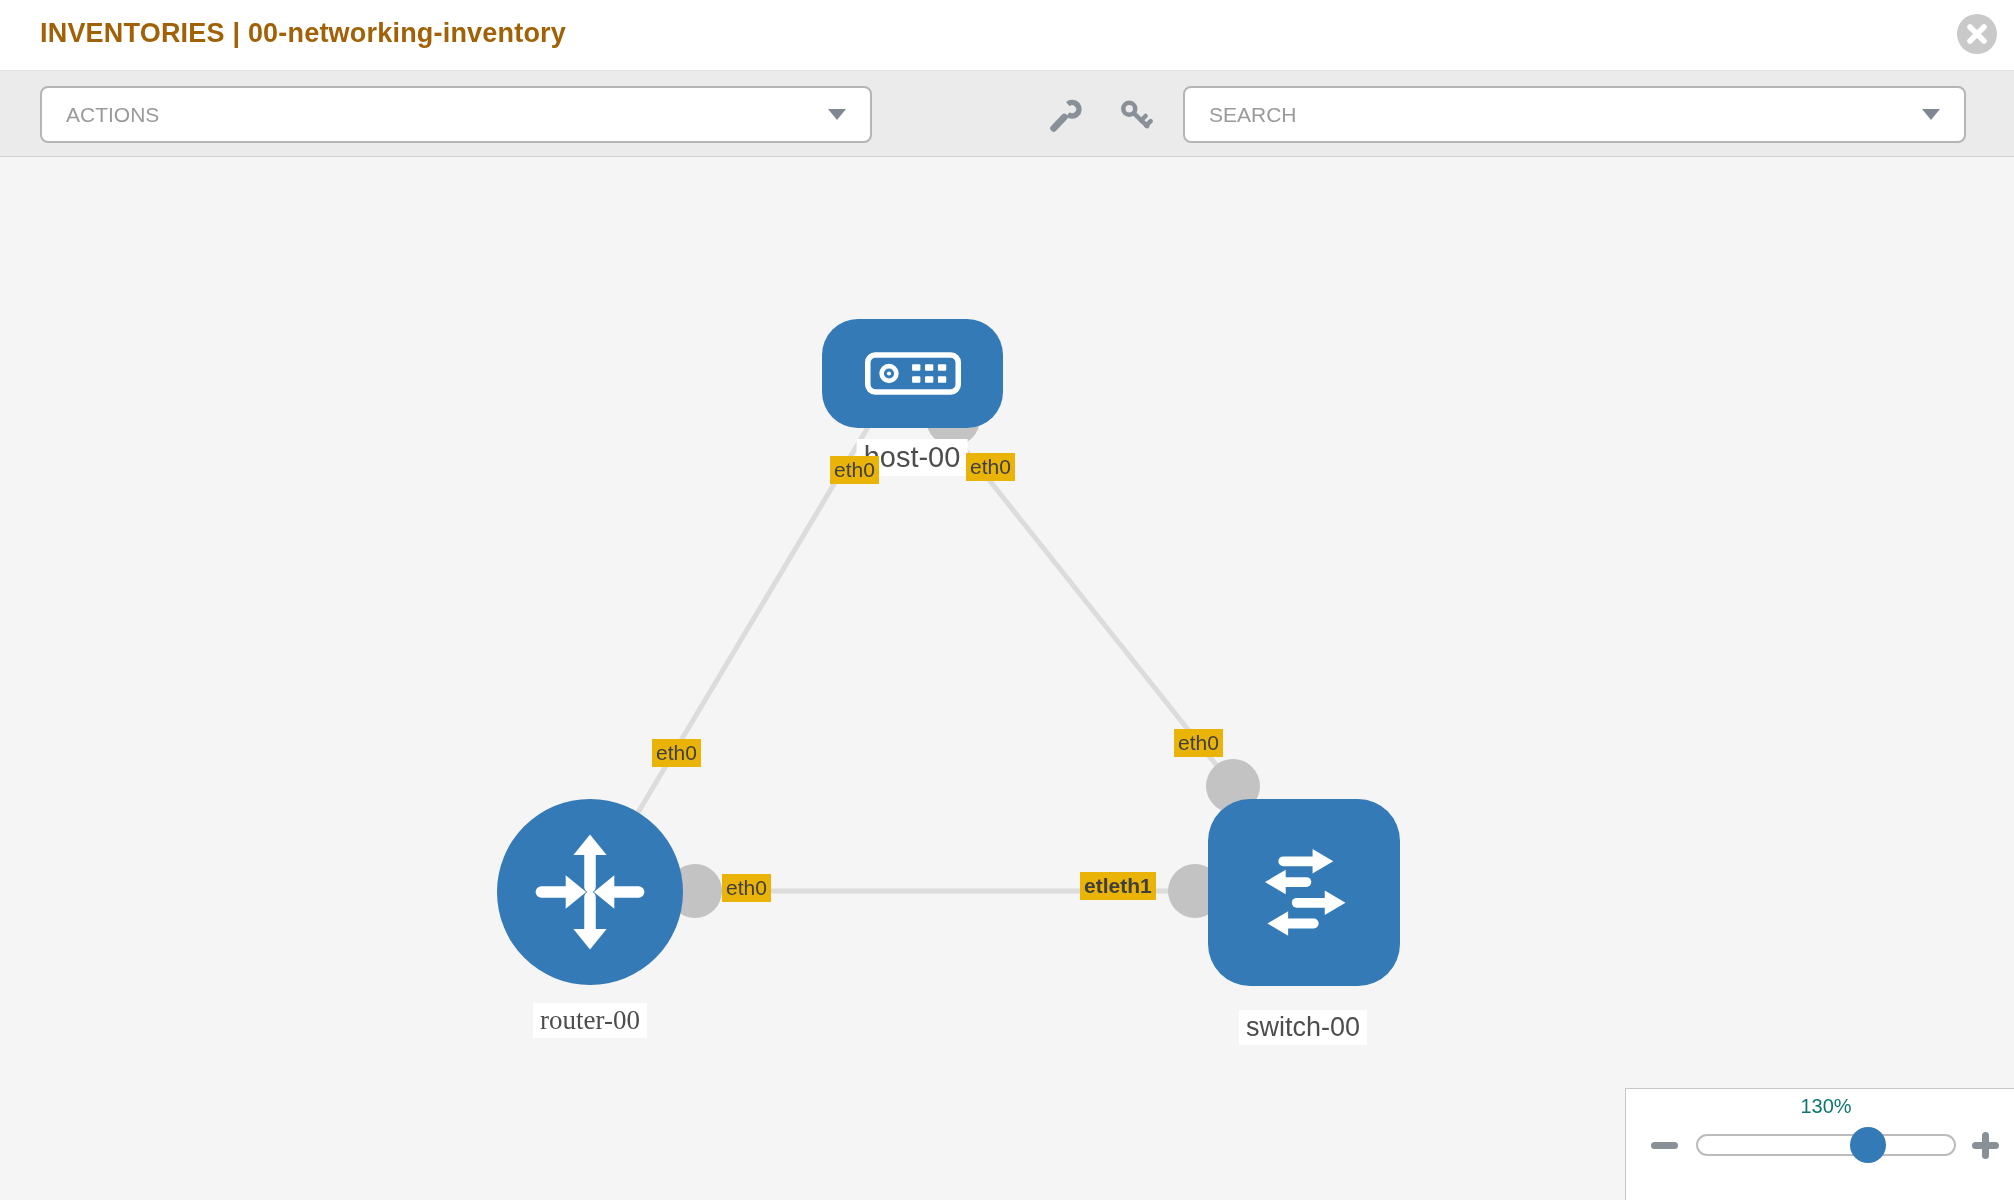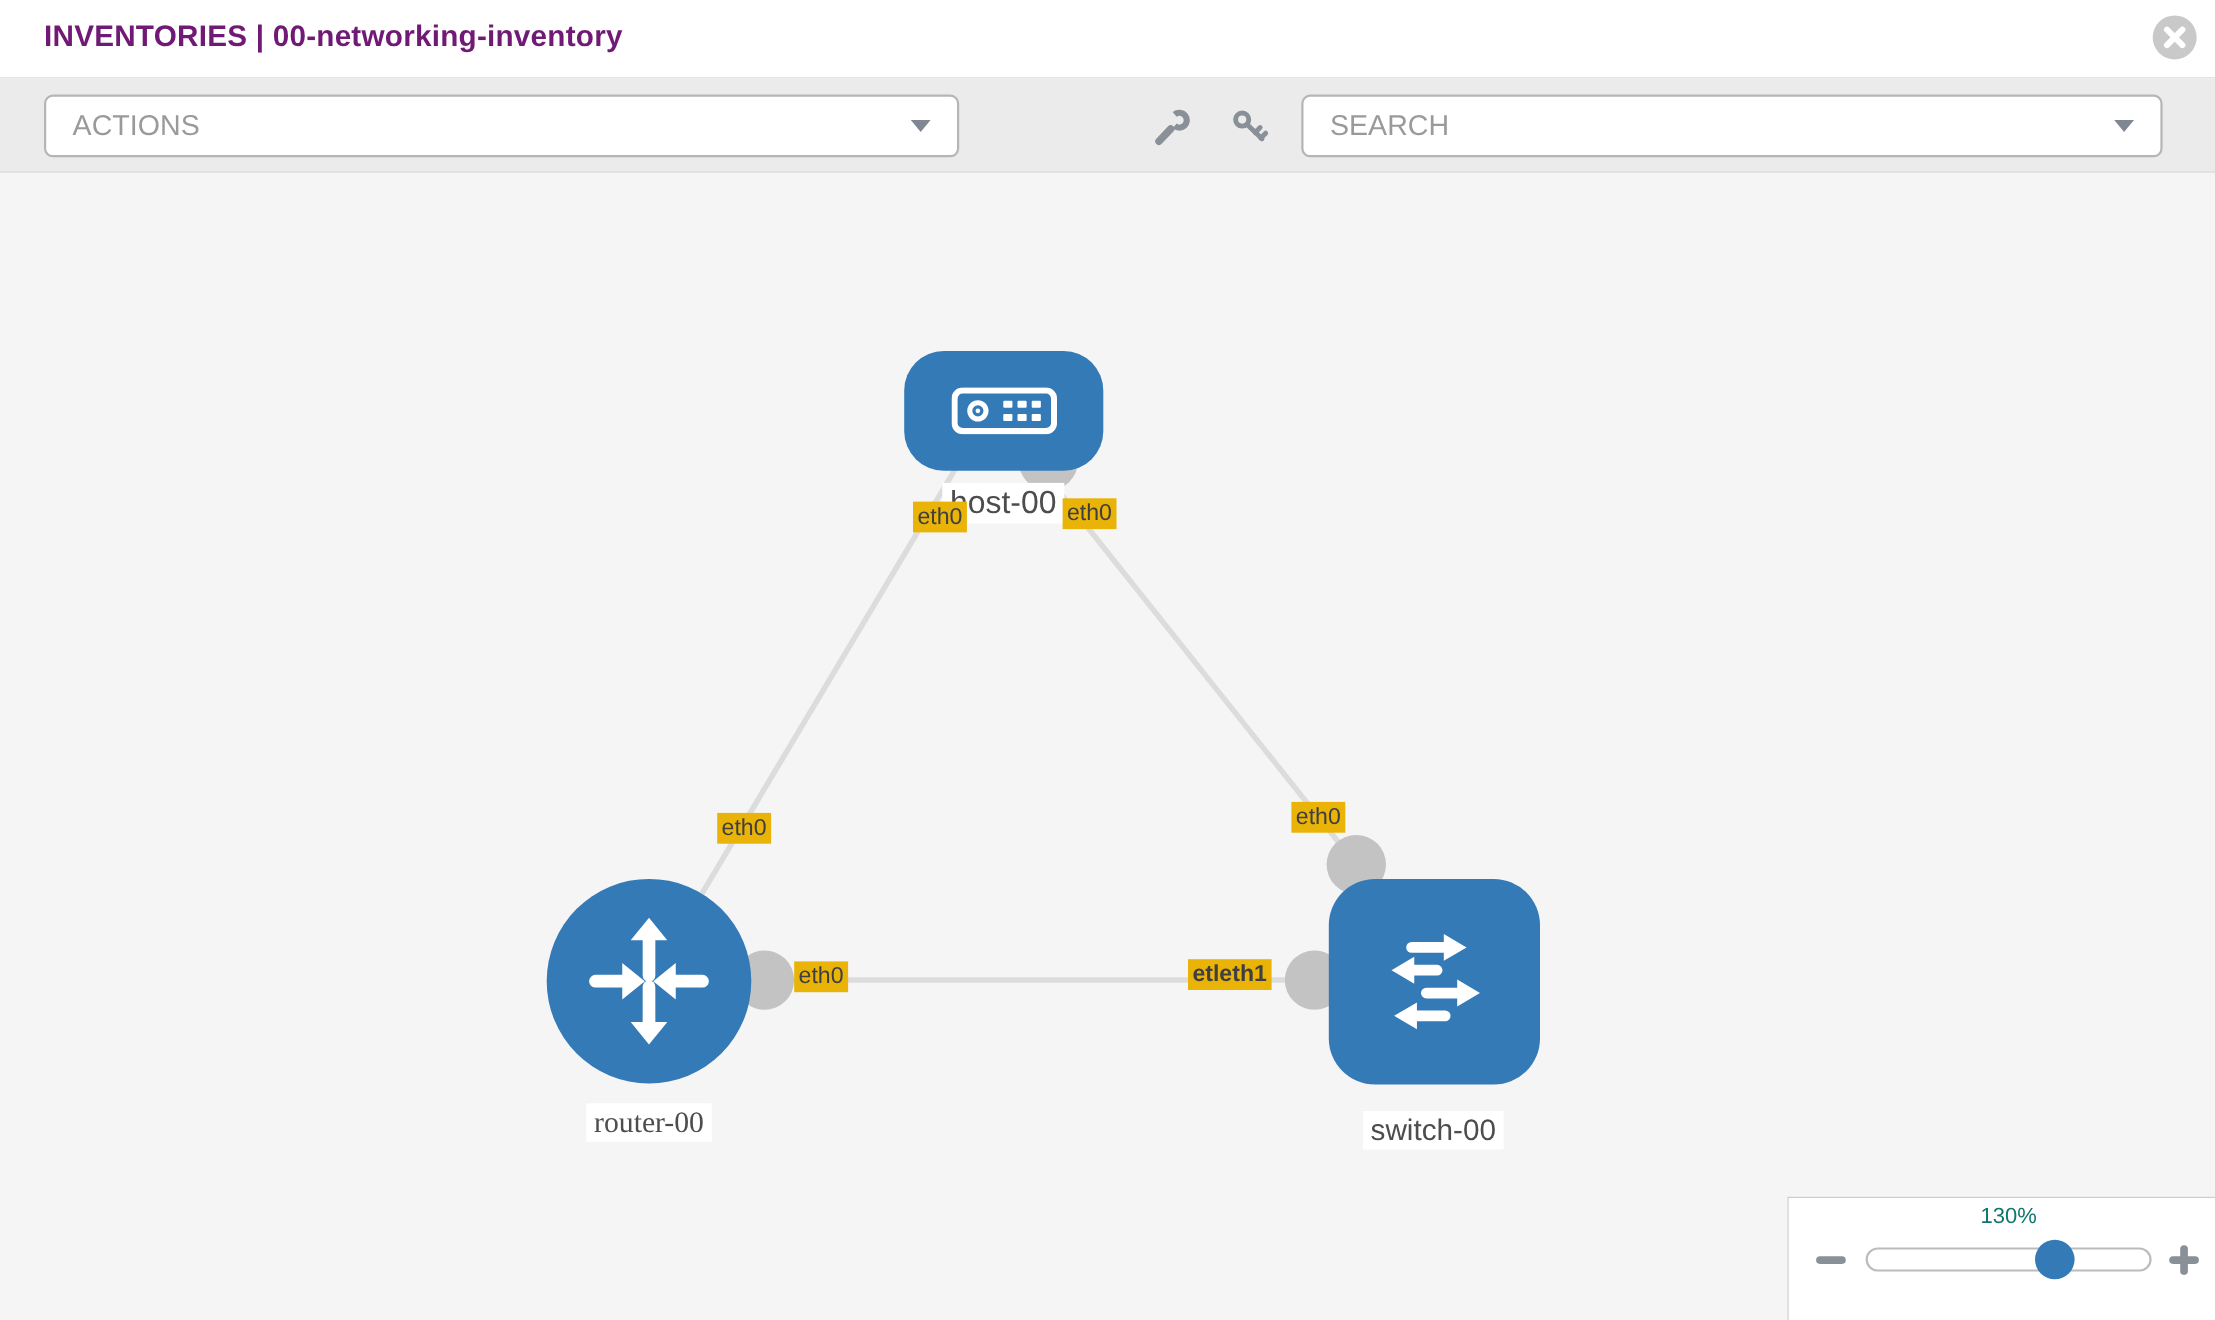--- a/index.html
+++ b/index.html
@@ -1,27 +1,27 @@
 <!DOCTYPE html>
 <html><head>
 <meta charset="utf-8">
 <style>
   html,body{margin:0;padding:0;background:#fff;}
   body{width:2014px;height:1200px;overflow:hidden;font-family:"Liberation Sans","DejaVu Sans",sans-serif;position:relative;}
   .app{position:absolute;inset:0;}
 
   
   .hdr{position:absolute;left:0;top:0;width:100%;height:70px;background:#fff;border-bottom:1px solid #e3e3e3;}
-  .hdr h1{position:absolute;left:40px;top:50%;transform:translateY(-54%);margin:0;font-size:27px;font-weight:700;color:#701a75;letter-spacing:.2px;}
+  .hdr h1{position:absolute;left:40px;top:50%;transform:translateY(-54%);margin:0;font-size:27px;font-weight:700;color:#a16207;letter-spacing:.2px;}
   .close-btn{position:absolute;right:17px;top:14px;width:40px;height:40px;border-radius:50%;background:#c9c9c9;display:flex;align-items:center;justify-content:center;cursor:pointer;}
 
   
   .tbar{position:absolute;left:0;top:71px;width:100%;height:85px;background:#ebebeb;border-bottom:1px solid #d2d2d2;}
   .select{position:absolute;top:15px;height:57px;background:#fff;border:2px solid #b5b5b5;border-radius:8px;box-sizing:border-box;display:flex;align-items:center;justify-content:space-between;padding:0 24px;cursor:pointer;}
-  .select span.lbl{font-size:26px;color:#9a9a9a;}
+  .select span.lbl{font-size:21px;color:#9a9a9a;}
   .caret{width:0;height:0;border-left:9px solid transparent;border-right:9px solid transparent;border-top:11px solid #7f8792;}
   .sel-actions{left:40px;width:832px;}
   .sel-search{left:1183px;width:783px;}
   .tool-icon{position:absolute;top:27px;cursor:pointer;}
   .ti-wrench{left:1048px;}
   .ti-key{left:1118px;}
 
   
   .canvas{position:absolute;left:0;top:157px;width:2014px;height:1043px;background:#f5f5f5;overflow:hidden;}
   svg.edges{position:absolute;left:0;top:0;z-index:1;}

